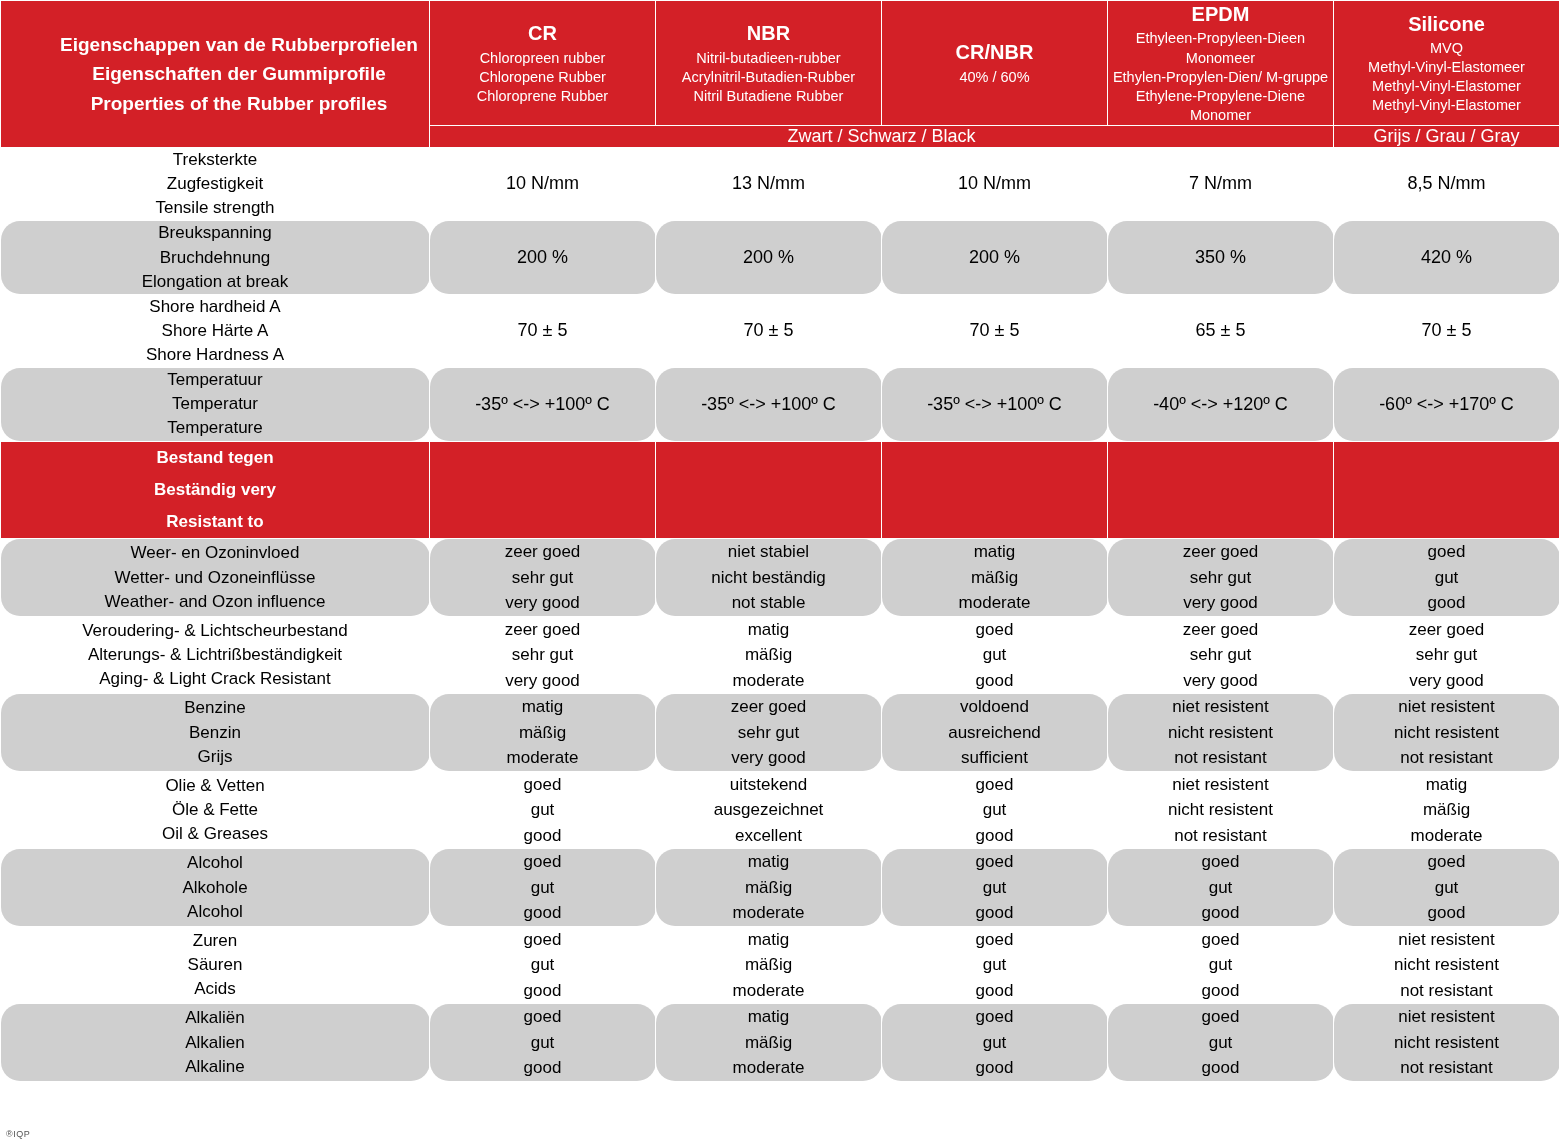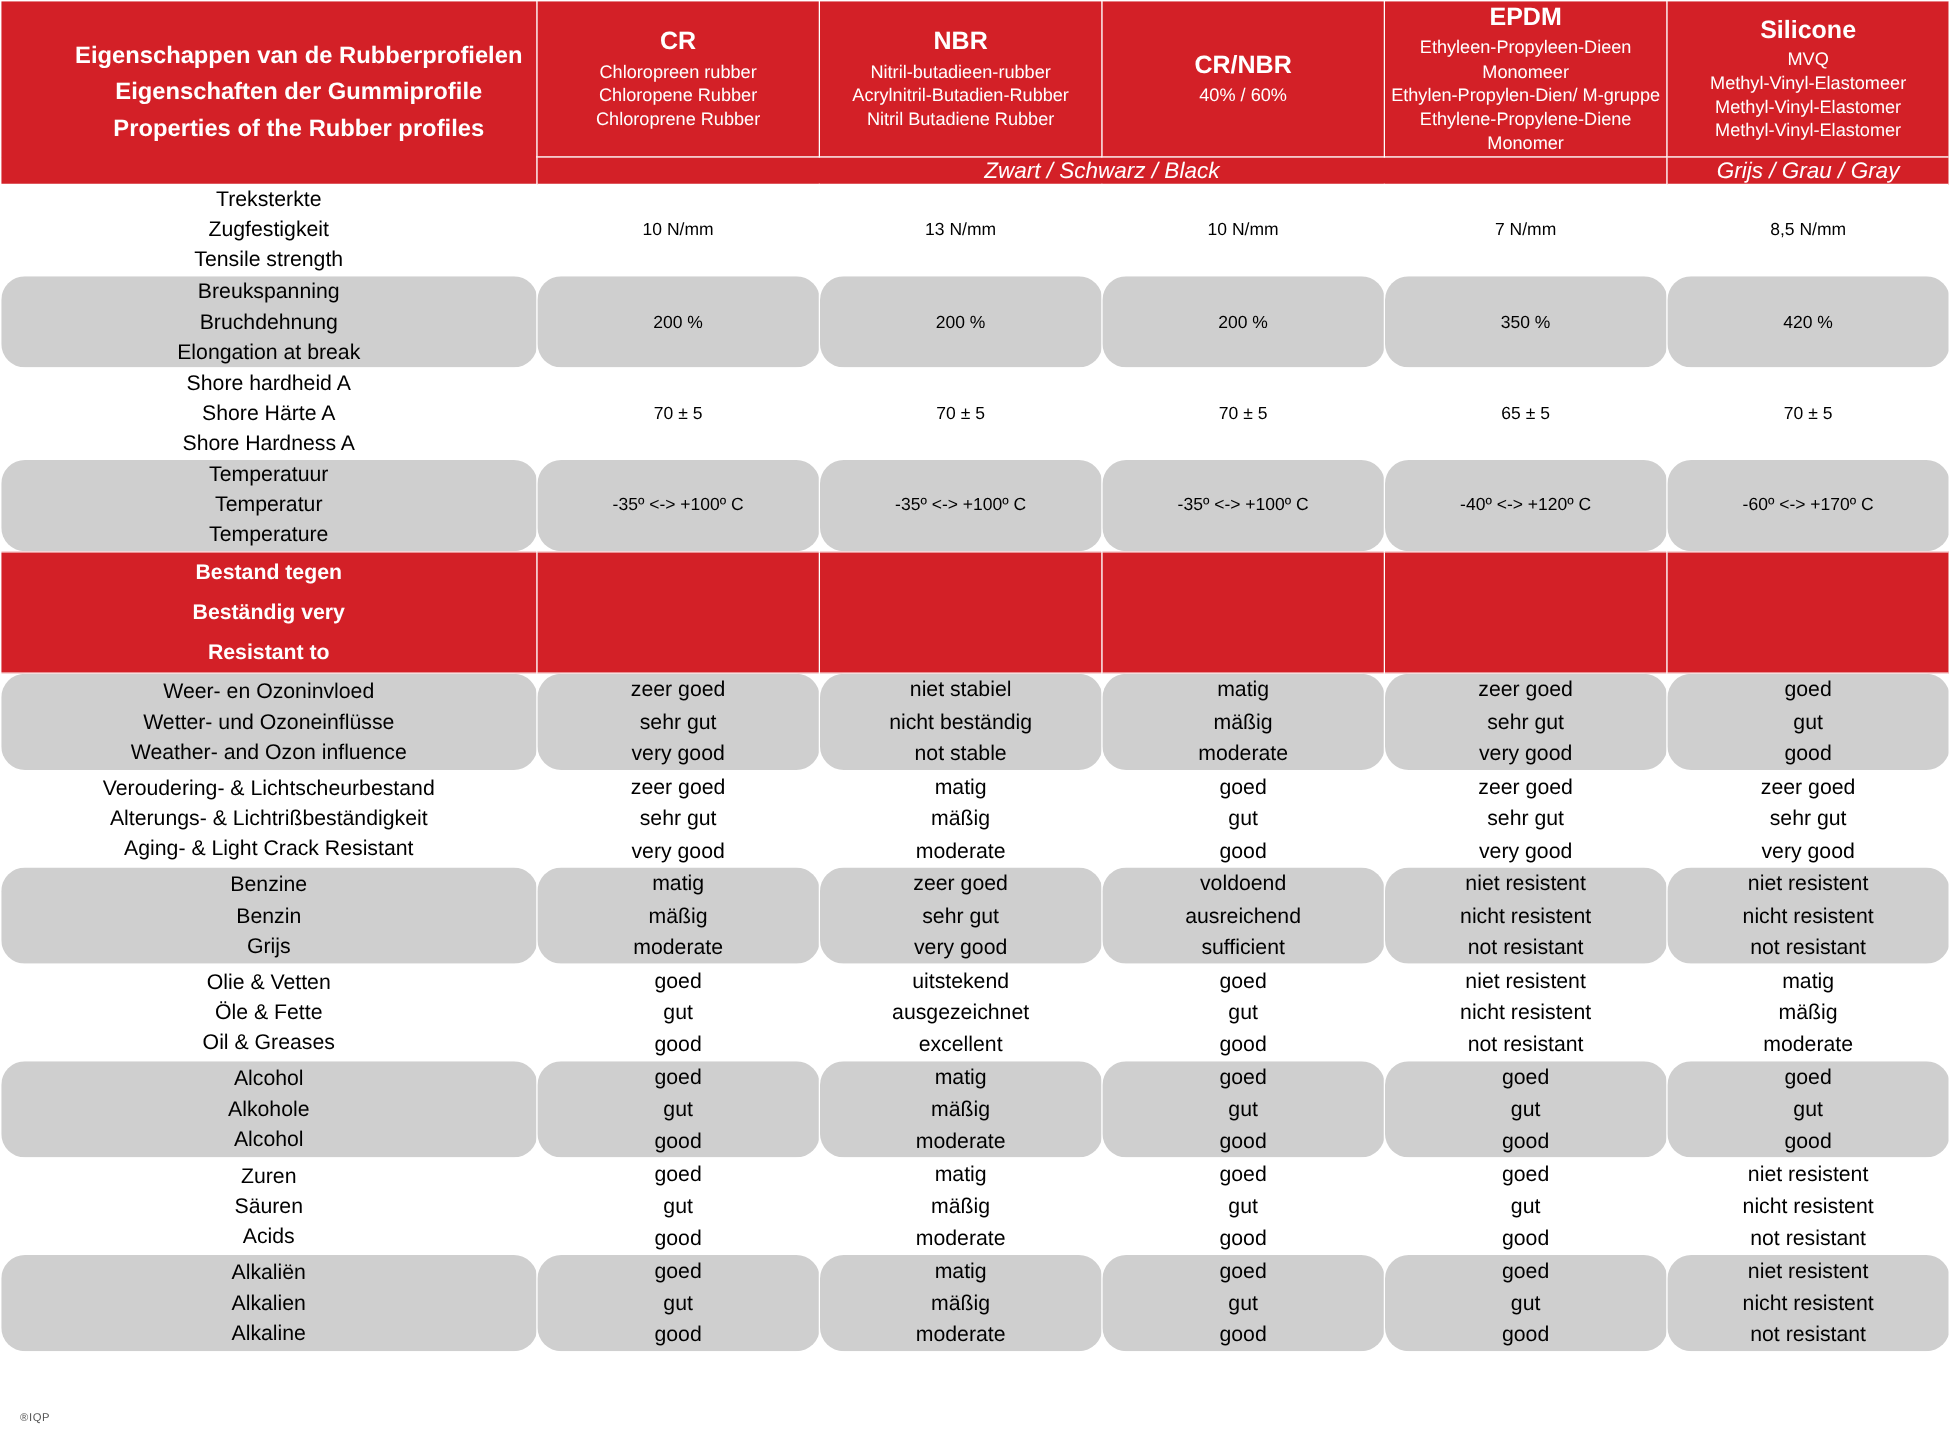--- a/index.html
+++ b/index.html
@@ -56,49 +56,48 @@
     font-size: 20px;
     padding-bottom: 2px;
   }
   .mat-sub { font-size: 14.5px; }
 
   .colorband {
     color: #ffffff;
     font-size: 18px;
     padding: 4px 0 6px 0;
     text-align: center;
-    font-style: italic;
   }
 
   .rowlabel {
     font-size: 17px;
     line-height: 1.42;
     text-align: center;
     padding: 7px 6px;
   }
   .cellval {
-    font-size: 14px;
+    font-size: 18px;
     line-height: 1.42;
     padding: 7px 4px;
     text-align: center;
   }
   .multi { font-size: 17px; line-height: 1.5; }
 
   .section-head {
     font-weight: bold;
     font-size: 17px;
     line-height: 1.9;
     padding: 8px 6px;
     text-align: center;
   }
   .section-blank { padding: 0; }
 
   .watermark {
     position: absolute;
-    left: 16px;
+    left: 6px;
     bottom: 4px;
     font-size: 9px;
     color: #555;
     letter-spacing: 0.5px;
   }
 </style>
 </head>
 <body>
 
 <div id="page">

